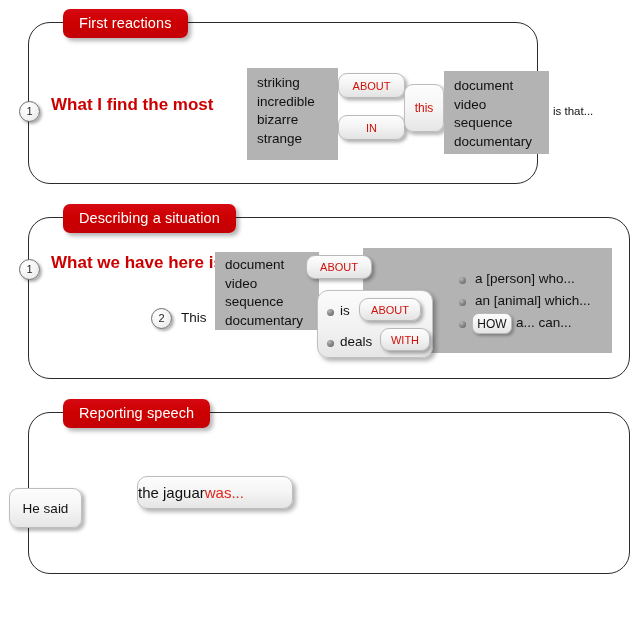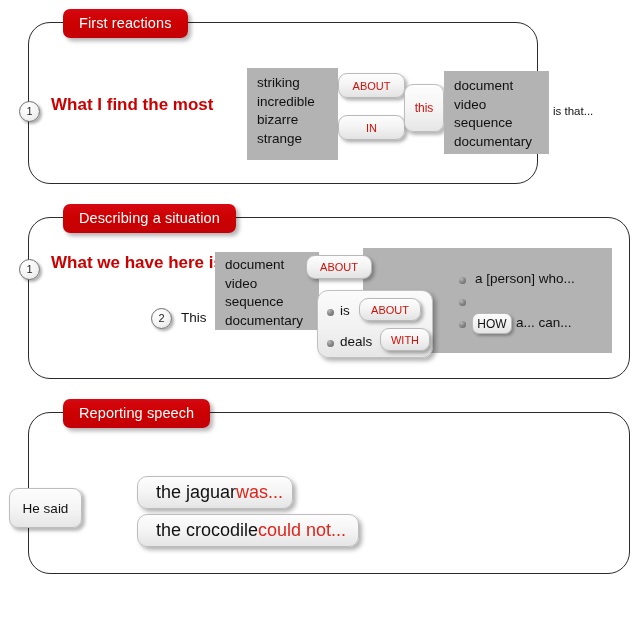--- a/index.html
+++ b/index.html
@@ -184,22 +184,21 @@
   
   .speech {
     position: absolute;
     border: 1px solid #bdbdbd;
     border-radius: 10px;
     background: linear-gradient(180deg, #fdfdfd 0%, #f4f4f4 50%, #e5e5e5 100%);
     box-shadow: 3px 3px 4px rgba(0,0,0,.30);
     box-sizing: border-box;
     display: flex;
     align-items: center;
-    padding-left: 18px;
-    font-size: 18px;
+    font-size: 15px;
     color: #111111;
     white-space: nowrap;
   }
   .speech .red { color: #e0241a; }
 
   
   .how-chip {
     position: absolute;
     border: 1px solid #b9b9b9;
     border-radius: 7px;
@@ -281,35 +280,32 @@
   <div class="chip" style="left:330px; top:80px; width:62px; height:23px;">ABOUT</div>
 
   <div class="sphere" style="left:298px; top:122px;"></div>
   <div class="plain" style="left:311px; top:116px;">deals</div>
   <div class="chip" style="left:351px; top:110px; width:50px; height:23px;">WITH</div>
 
   <div class="sphere" style="left:430px; top:59px;"></div>
   <div class="plain" style="left:446px; top:53px;">a [person] who...</div>
 
   <div class="sphere" style="left:430px; top:81px;"></div>
+  <div class="plain" style="left:446px; top:75px;">an [animal] which...</div>
 
   <div class="sphere" style="left:430px; top:103px;"></div>
   <div class="how-chip" style="left:443px; top:95px; width:40px; height:21px;">HOW</div>
   <div class="plain" style="left:487px; top:97px;">a... can...</div>
 </div>
 
 <div class="panel" id="panel-3">
 
   <div class="banner">Reporting speech</div>
 
   <div class="soft-box" style="left:-20px; top:75px; width:73px; height:40px; font-size:13.5px; color:#111;">He said</div>
 
 
   <div class="speech" style="left:108px; top:63px; width:156px; height:33px;">
     <span>the jaguar </span>
     <span class="red">was...</span>
   </div>
 
-  <div class="speech" style="left:108px; top:101px; width:222px; height:33px;">
-    <span>the crocodile </span>
-    <span class="red">could not...</span>
-  </div>
 </div>
 
 </body></html>

